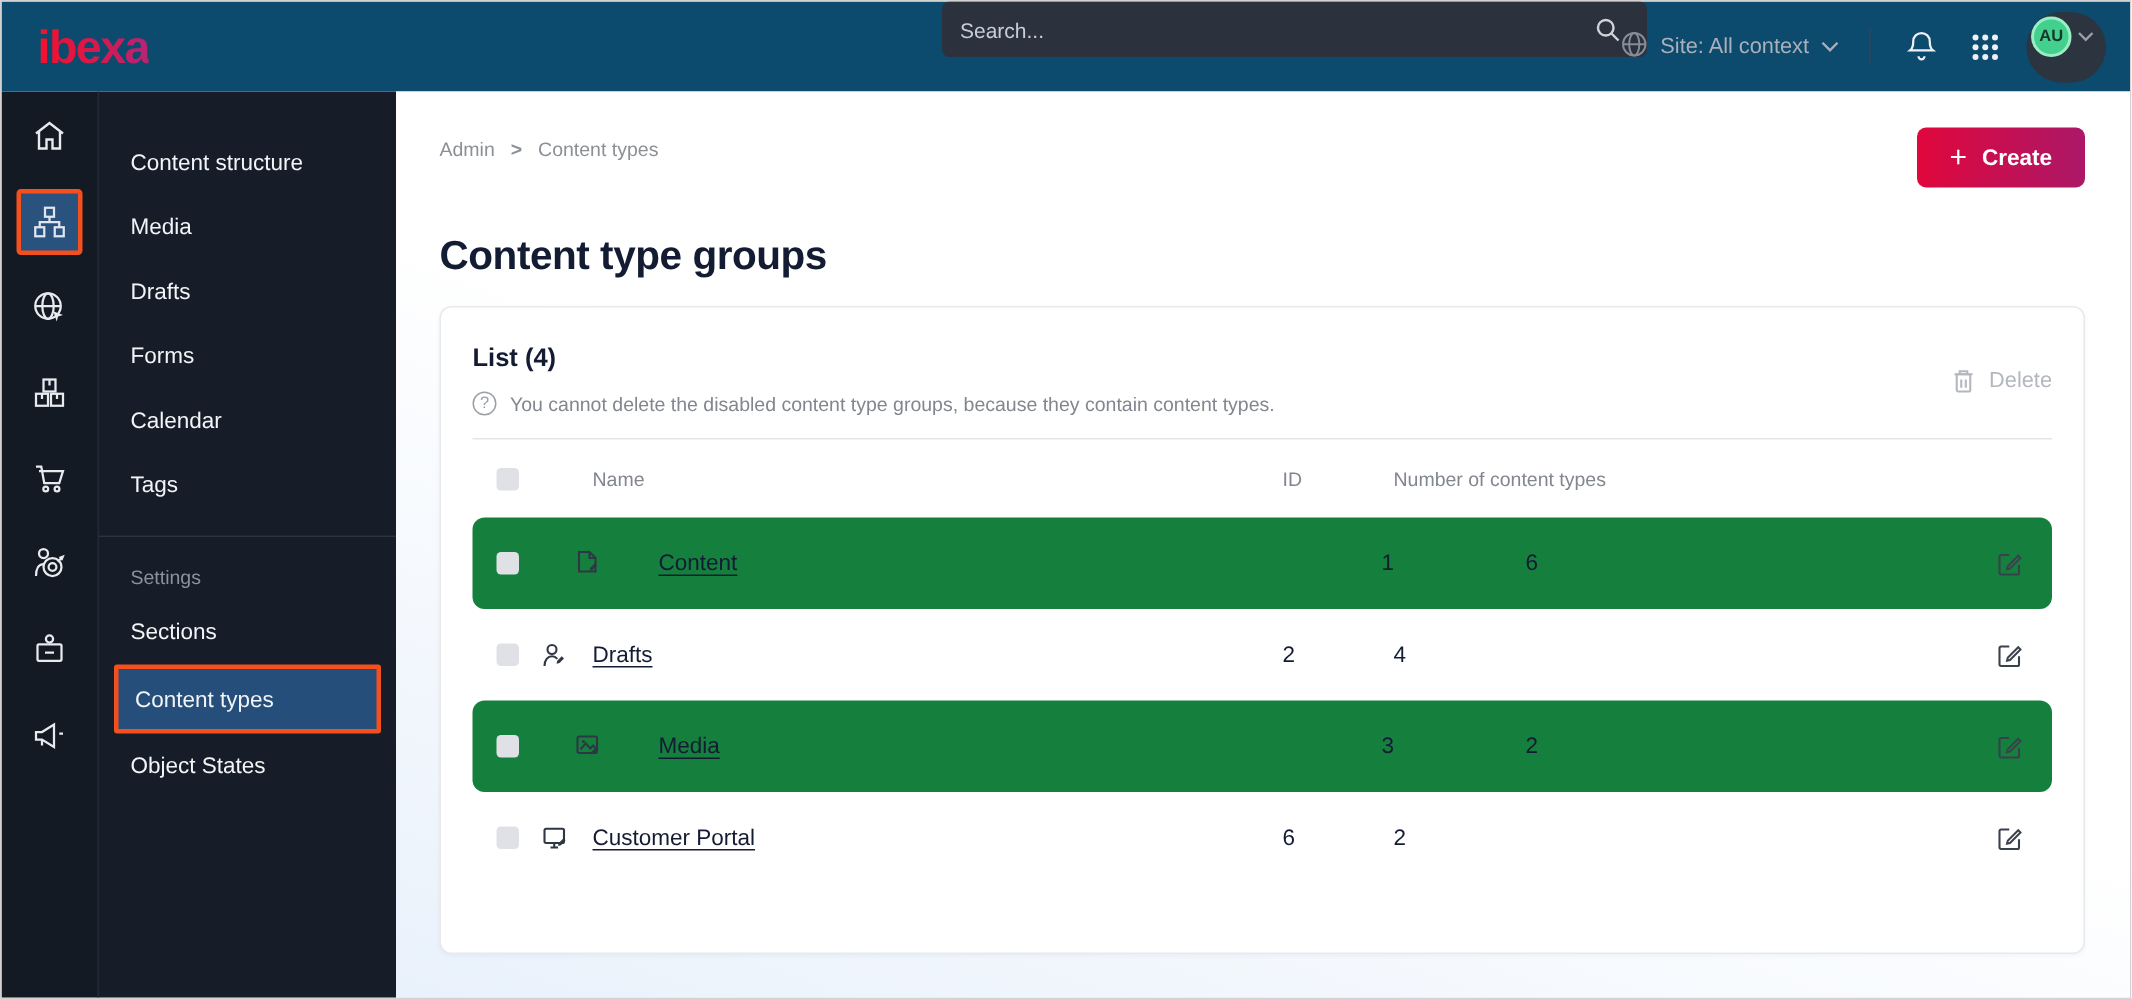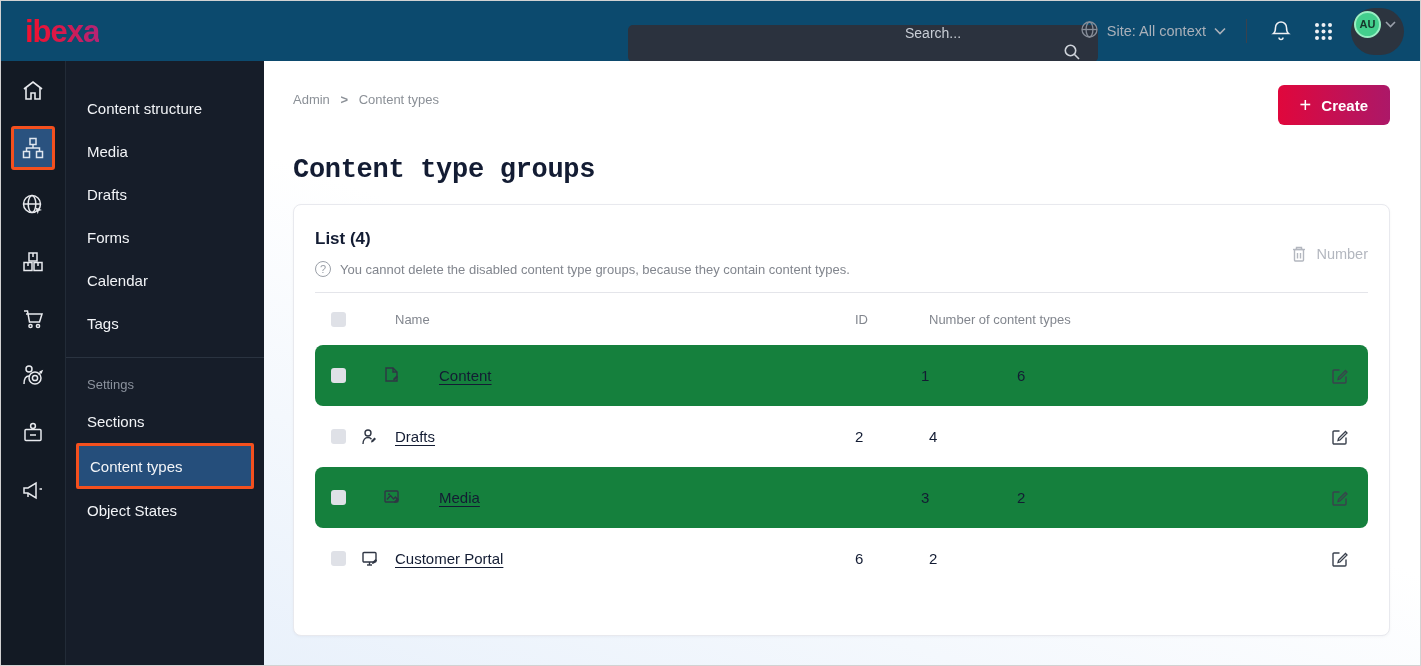--- a/index.html
+++ b/index.html
@@ -4,22 +4,22 @@
 <style>
   * { margin:0; padding:0; box-sizing:border-box; }
   body { font-family:"Liberation Sans", sans-serif; background:#ffffff; }
   .frame { width:1421px; height:666px; border:1px solid #d2d2d2; position:relative; overflow:hidden; background:#fff; }
 
   
   .topbar { height:60px; background:#0c4a6e; display:flex; align-items:center; position:relative; }
   .logo { font-size:31px; font-weight:bold; letter-spacing:-1px; margin-left:24px;
           background:linear-gradient(90deg,#ef1231 10%,#d41a50 55%,#b62472 95%);
           -webkit-background-clip:text; background-clip:text; color:transparent; line-height:1; }
-  .search-box { position:absolute; left:627px; top:24px; width:470px; height:37px; background:#2b323e;
-                border-radius:5px; display:flex; align-items:flex-end; padding:0 12px;flex-direction:column; }
+  .search-box { position:absolute; left:627px; top:0; width:470px; height:37px; background:#2b323e;
+                border-radius:5px; display:flex; align-items:center; padding:0 12px; }
   .search-box input { flex:1; background:transparent; border:none; outline:none; color:#cfd4db; font-size:14px; font-family:"Liberation Sans", sans-serif; }
   .search-box input::placeholder { color:#c9ced6; }
   .topbar-right { position:absolute; right:16px; top:0; height:60px; display:flex; align-items:center; gap:14px; }
   .site-selector { display:flex; align-items:center; gap:8px; color:#aab0b9; font-size:14.5px; cursor:pointer; }
   .tb-divider { width:1px; height:24px; background:#3a424e; margin:0 6px; }
   .tb-icon { display:flex; align-items:center; justify-content:center; width:28px; height:28px; cursor:pointer; }
   .avatar-pill { display:flex; align-items:center; gap:4px; background:#2c343f; border-radius:999px; padding:3px 8px 17px 3px; cursor:pointer; }
   .avatar { width:27px; height:27px; border-radius:50%; background:#43cf8d; border:2px solid #9aeec4;
             display:flex; align-items:center; justify-content:center; font-size:11px; font-weight:bold; color:#16352b; }
 
@@ -36,21 +36,21 @@
 
   
   .main { flex:1; background:linear-gradient(200deg,#ffffff 50%, #e9f1fb 100%); position:relative; overflow:hidden; }
   .breadcrumb-row { display:flex; align-items:flex-start; justify-content:space-between; padding:24px 30px 0 29px; }
   .breadcrumb { font-size:13px; color:#8b9097; padding-top:7px; }
   .breadcrumb .sep { margin:0 7px; font-weight:bold; color:#8b9097; }
   .crumb { cursor:pointer; }
   .btn-create { display:flex; align-items:center; gap:10px; background:linear-gradient(90deg,#e0073c,#ac1868);
                 color:#fff; font-size:15px; font-weight:bold; border:none; border-radius:6px; height:40px; padding:0 22px; cursor:pointer; font-family:"Liberation Sans", sans-serif; }
   .btn-create .plus { font-size:20px; font-weight:normal; line-height:1; }
-  .page-title { font-size:27px; font-weight:bold; color:#131c33; margin:30px 0 0 29px; letter-spacing:-0.3px;font-family:Liberation Mono, monospace; }
+  .page-title { font-size:27px; font-weight:bold; color:#131c33; margin:30px 0 0 29px; letter-spacing:-0.3px; }
 
   
   .card { position:absolute; left:29px; right:30px; top:143px; height:432px; background:#fff; border:1px solid #e8e9ee;
           border-radius:8px; box-shadow:0 1px 3px rgba(20,30,60,0.04); padding:0 21px; }
   .card-header { position:relative; padding-top:24px; }
   .list-title { font-size:17px; font-weight:bold; color:#131c33; }
   .help-row { display:flex; align-items:center; gap:9px; margin-top:12px; color:#82868e; font-size:13px; }
   .help-circle { width:16px; height:16px; border:1px solid #9ba0a8; border-radius:50%; color:#9ba0a8; font-size:11px;
                  display:flex; align-items:center; justify-content:center; flex:none; }
   .btn-delete { position:absolute; right:0; top:40px; display:flex; align-items:center; gap:9px; background:transparent;
@@ -252,21 +252,21 @@
             <span>You cannot delete the disabled content type groups, because they contain content types.</span>
           </div>
           <button class="btn-delete">
             <svg width="16" height="18" viewBox="0 0 16 18" fill="none" stroke="#b3b7bf" stroke-width="1.4">
                 <path d="M2 4.5 H14"></path>
                 <path d="M5.5 4.5 V2.5 H10.5 V4.5"></path>
                 <rect x="3.5" y="4.5" width="9" height="11.5" rx="1"></rect>
                 <line x1="6.5" y1="8" x2="6.5" y2="13.5"></line>
                 <line x1="9.5" y1="8" x2="9.5" y2="13.5"></line>
               </svg>
-            <span>Number</span>
+            <span>Delete</span>
           </button>
         </div>
         <div class="table-divider"></div>
 
         <div class="tbl-grid tbl-head">
           <div class="cb-cell">
               <div class="checkbox"></div>
             </div>
           <div></div>
           <div>Name</div>

